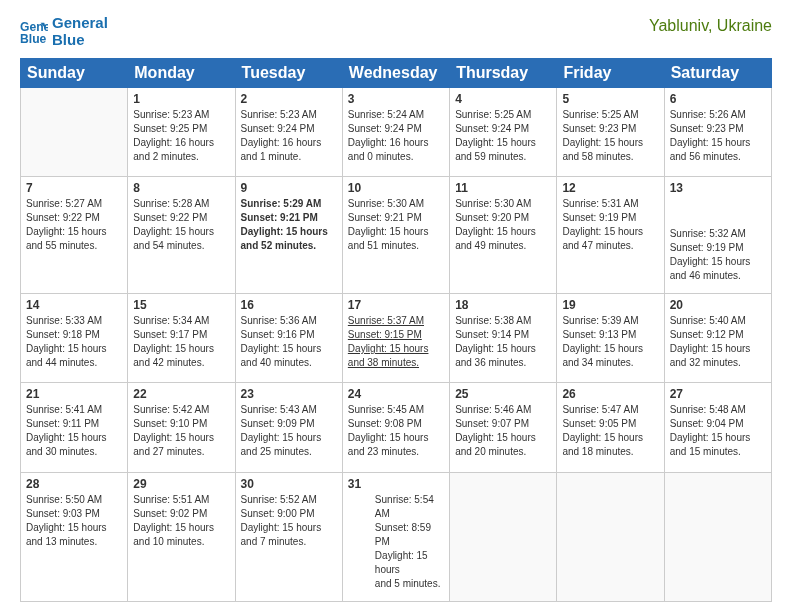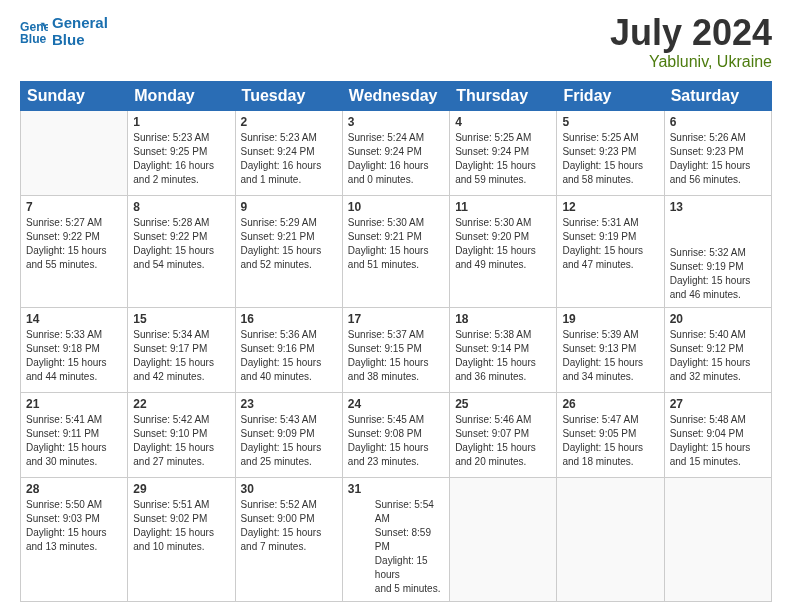--- a/index.html
+++ b/index.html
@@ -105,21 +105,20 @@
         <polygon points="22,5 28,12 26,5" fill="#1a6faf"></polygon>
       </svg>
       <div>
         <div class="logo-text">
           <div><span>General</span></div>
           <div><span>Blue</span></div>
         </div>
       </div>
     </div>
     <div class="title-block">
-      <div class="title-month">July 2024</div>
       <div class="title-location">Yabluniv, Ukraine</div>
     </div>
   </div>
 
   <table class="calendar-table">
     <thead>
       <tr>
         <th>Sunday</th>
         <th>Monday</th>
         <th>Tuesday</th>
@@ -185,21 +184,21 @@
           </td>
           <td>
             <div class="day-number">8</div>
             <div class="day-info" style="white-space: pre-line;">Sunrise: 5:28 AM
 Sunset: 9:22 PM
 Daylight: 15 hours
 and 54 minutes.</div>
           </td>
           <td>
             <div class="day-number">9</div>
-            <div class="day-info" style="white-space: pre-line;">Sunrise: 5:29 AM
+            <div class="day-info" style="white-space: pre-line; font-weight: bold;">Sunrise: 5:29 AM
 Sunset: 9:21 PM
 Daylight: 15 hours
 and 52 minutes.</div>
           </td>
           <td>
             <div class="day-number">10</div>
             <div class="day-info" style="white-space: pre-line;">Sunrise: 5:30 AM
 Sunset: 9:21 PM
 Daylight: 15 hours
 and 51 minutes.</div>
@@ -243,21 +242,21 @@
           </td>
           <td>
             <div class="day-number">16</div>
             <div class="day-info" style="white-space: pre-line;">Sunrise: 5:36 AM
 Sunset: 9:16 PM
 Daylight: 15 hours
 and 40 minutes.</div>
           </td>
           <td>
             <div class="day-number">17</div>
-            <div class="day-info" style="white-space: pre-line;">Sunrise: 5:37 AM
+            <div class="day-info" style="white-space: pre-line; text-decoration: underline;">Sunrise: 5:37 AM
 Sunset: 9:15 PM
 Daylight: 15 hours
 and 38 minutes.</div>
           </td>
           <td>
             <div class="day-number">18</div>
             <div class="day-info" style="white-space: pre-line;">Sunrise: 5:38 AM
 Sunset: 9:14 PM
 Daylight: 15 hours
 and 36 minutes.</div>

